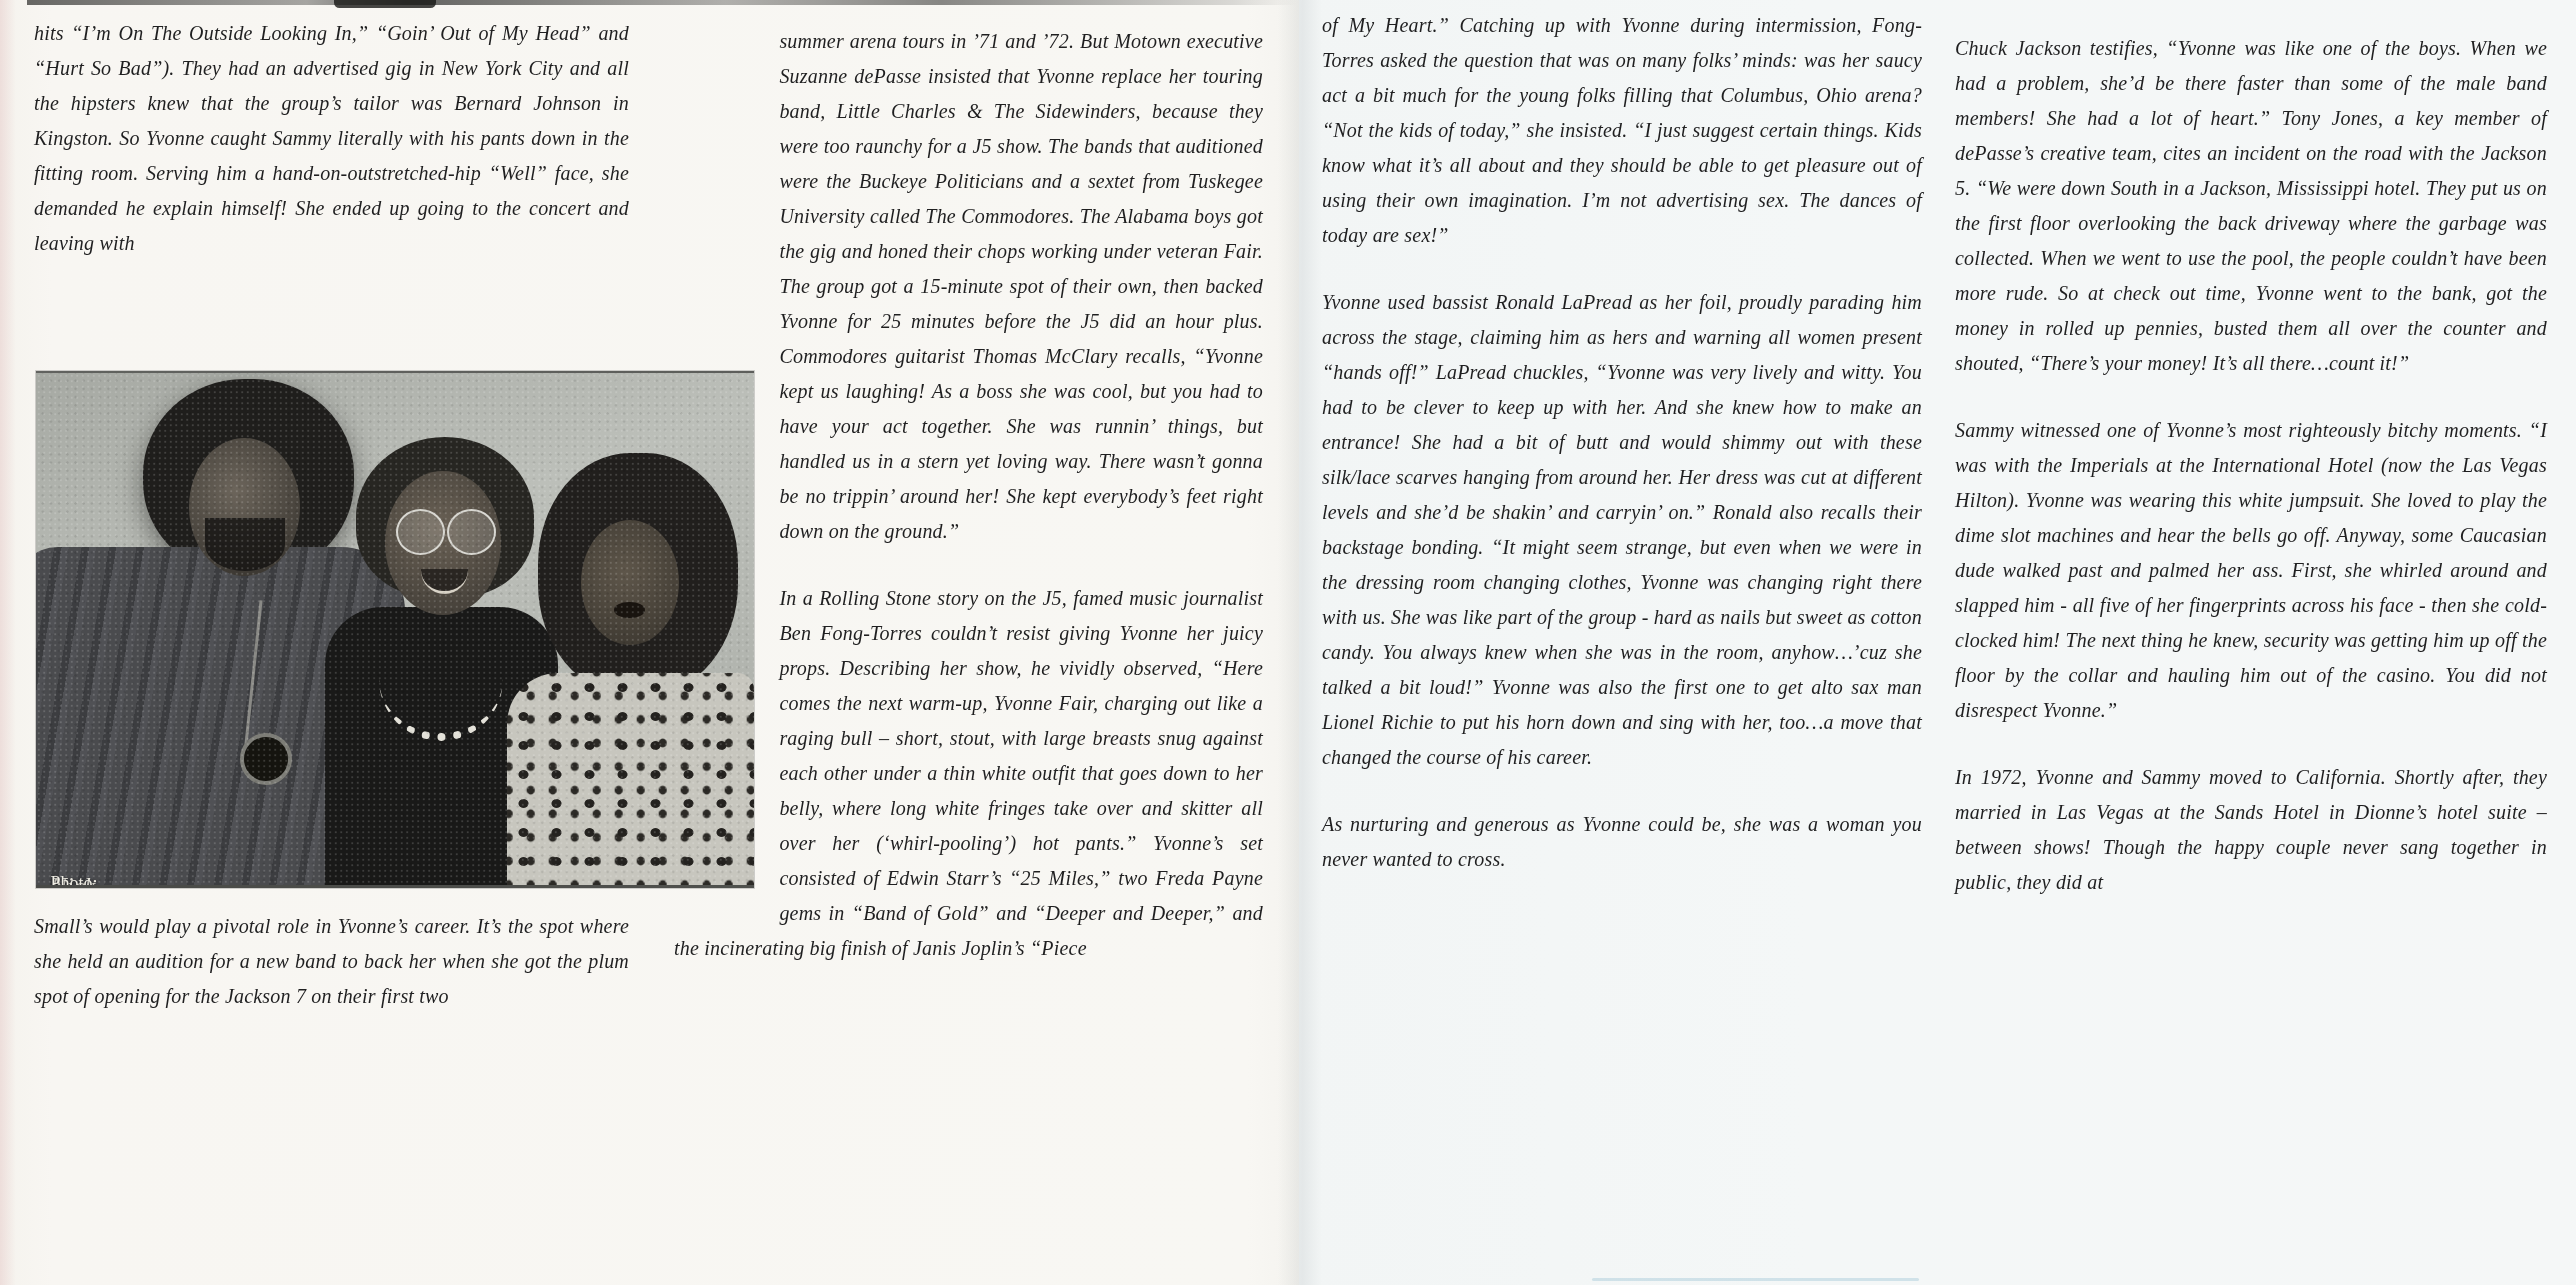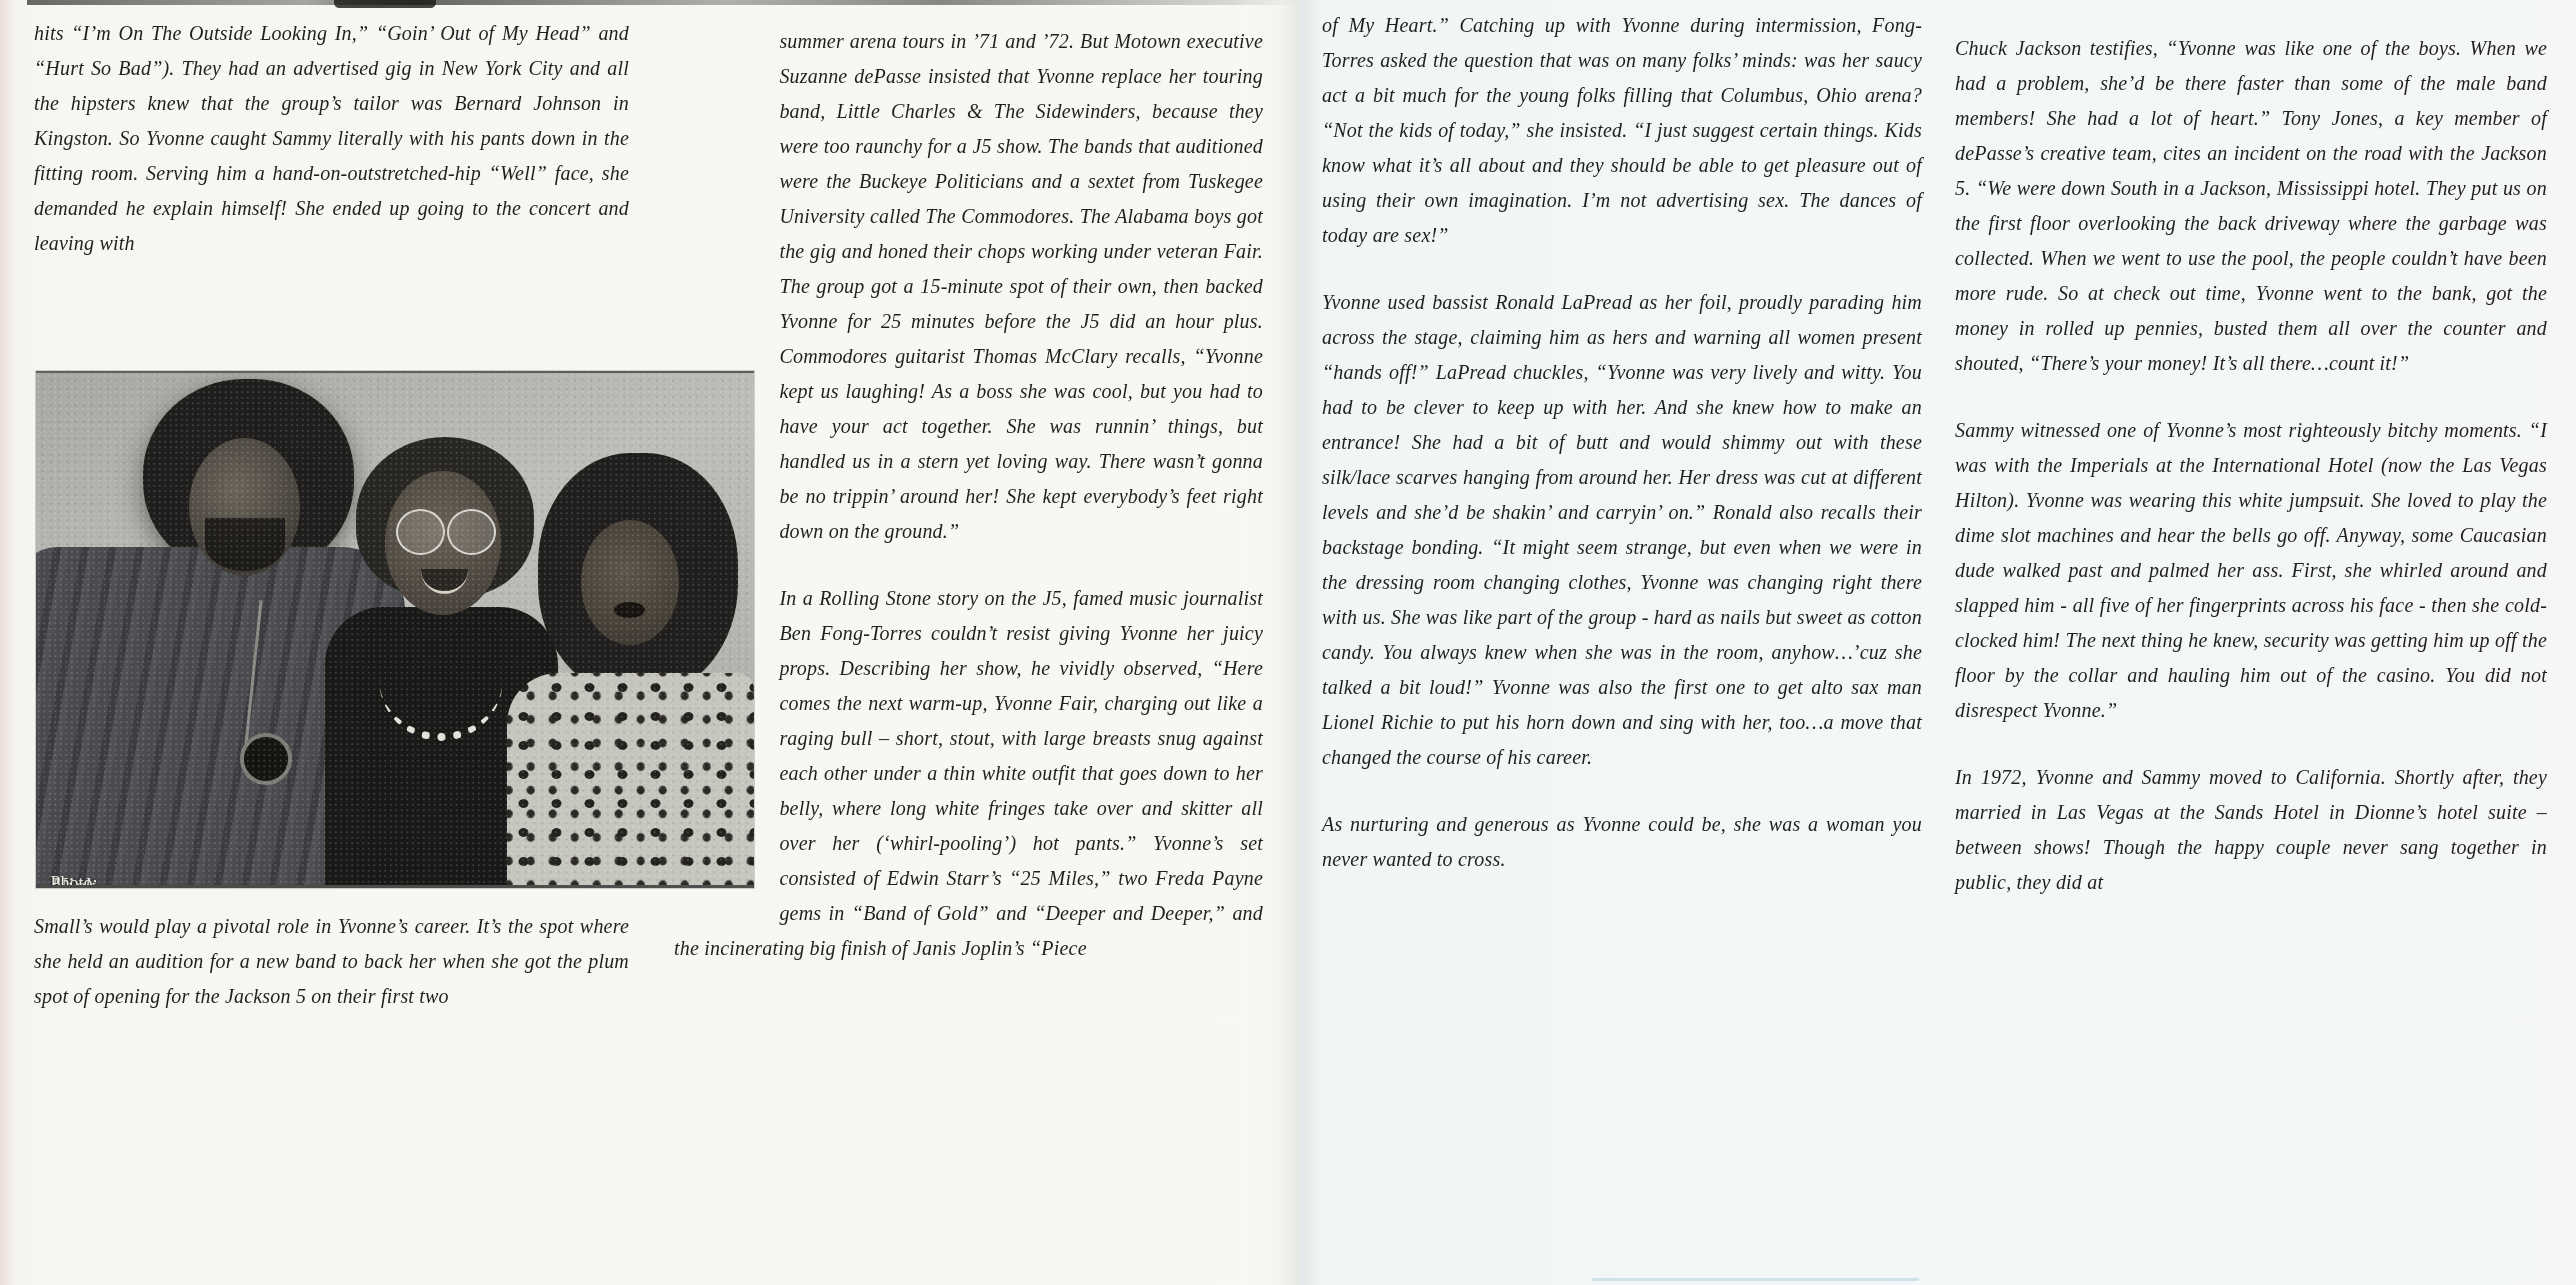--- a/index.html
+++ b/index.html
@@ -101,21 +101,21 @@
   <div class="v-coat"></div>
   <div class="v-face"></div>
   <div class="v-mouth"></div>
   <div class="caption">
     <div class="caption-line">Nick Ashord. Yvonne, Valerie Simpson (March 1985)</div>
     <div class="credit-line">Photo: Walter Godfrey</div>
   </div>
 </div>
 
 <div class="col col1-bottom">
-  <p>Small’s would play a pivotal role in Yvonne’s career. It’s the spot where she held an audition for a new band to back her when she got the plum spot of opening for the Jackson 5 on their first two</p>
+  <p>Small’s would play a pivotal role in Yvonne’s career. It’s the spot where she held an audition for a new band to back her when she got the plum spot of opening for the Jackson 7 on their first two</p>
 </div>
 
 <div class="col col2">
   <div class="photo-intrusion"></div>
   <p>summer arena tours in ’71 and ’72. But Motown executive Suzanne dePasse insisted that Yvonne replace her touring band, Little Charles &amp; The Sidewinders, because they were too raunchy for a J5 show. The bands that auditioned were the Buckeye Politicians and a sextet from Tuskegee University called The Commodores. The Alabama boys got the gig and honed their chops working under veteran Fair. The group got a 15-minute spot of their own, then backed Yvonne for 25 minutes before the J5 did an hour plus. Commodores guitarist Thomas McClary recalls, “Yvonne kept us laughing! As a boss she was cool, but you had to have your act together. She was runnin’ things, but handled us in a stern yet loving way. There wasn’t gonna be no trippin’ around her! She kept everybody’s feet right down on the ground.”</p>
   <p>In a Rolling Stone story on the J5, famed music journalist Ben Fong-Torres couldn’t resist giving Yvonne her juicy props. Describing her show, he vividly observed, “Here comes the next warm-up, Yvonne Fair, charging out like a raging bull – short, stout, with large breasts snug against each other under a thin white outfit that goes down to her belly, where long white fringes take over and skitter all over her (‘whirl-pooling’) hot pants.” Yvonne’s set consisted of Edwin Starr’s “25 Miles,” two Freda Payne gems in “Band of Gold” and “Deeper and Deeper,” and the incinerating big finish of Janis Joplin’s “Piece</p>
 </div>
 
 <div class="col col3">
   <p>of My Heart.” Catching up with Yvonne during intermission, Fong-Torres asked the question that was on many folks’ minds: was her saucy act a bit much for the young folks filling that Columbus, Ohio arena? “Not the kids of today,” she insisted. “I just suggest certain things. Kids know what it’s all about and they should be able to get pleasure out of using their own imagination. I’m not advertising sex. The dances of today are sex!”</p>

